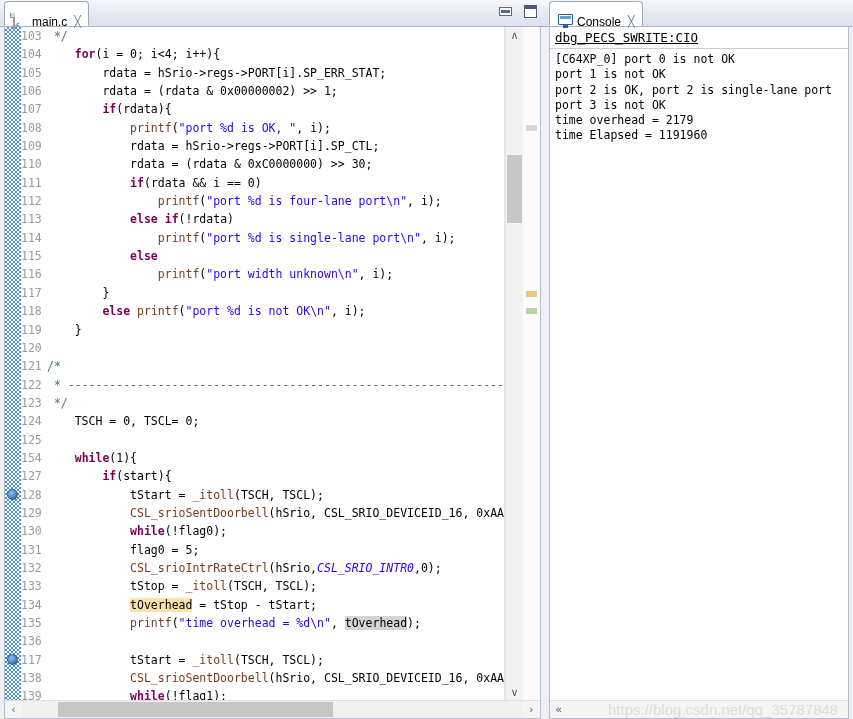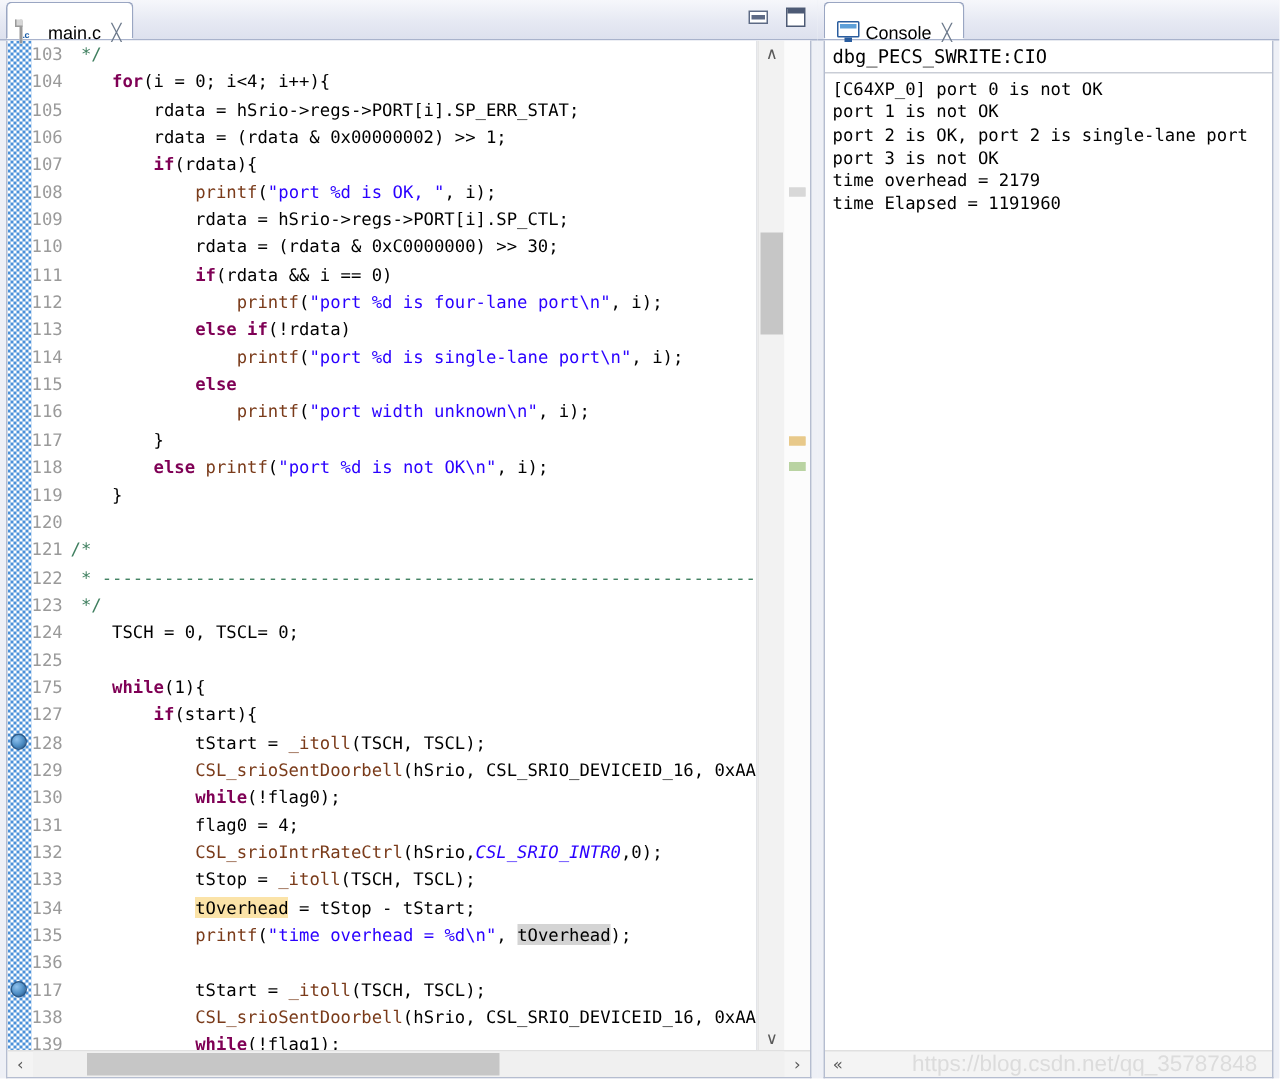--- a/index.html
+++ b/index.html
@@ -268,20 +268,21 @@
     overflow: hidden;
     position: relative;
   }
   .console-title {
     font-family: "DejaVu Sans Mono", monospace;
     font-size: 12.5px;
     color: #000;
     padding: 3px 0 3px 5px;
     border-bottom: 1px solid #c9cdd6;
     white-space: nowrap;
+    text-decoration: underline;
   }
   .console-out {
     flex: 1;
     padding: 3px 0 0 5px;
     font-family: "DejaVu Sans Mono", monospace;
     font-size: 11.5px;
     line-height: 15.3px;
     color: #000;
     white-space: pre;
     overflow: hidden;
@@ -396,21 +397,21 @@
             <div class="ln">116</div>
             <div class="ln">117</div>
             <div class="ln">118</div>
             <div class="ln">119</div>
             <div class="ln">120</div>
             <div class="ln">121</div>
             <div class="ln">122</div>
             <div class="ln">123</div>
             <div class="ln">124</div>
             <div class="ln">125</div>
-            <div class="ln">175</div>
+            <div class="ln">154</div>
             <div class="ln">127</div>
             <div class="ln">128</div>
             <div class="ln">129</div>
             <div class="ln">130</div>
             <div class="ln">131</div>
             <div class="ln">132</div>
             <div class="ln">133</div>
             <div class="ln">134</div>
             <div class="ln">135</div>
             <div class="ln">136</div>
@@ -440,21 +441,21 @@
             <div class="cl"><span class="cmt">/*</span></div>
             <div class="cl"><span class="cmt"> * ---------------------------------------------------------------</span></div>
             <div class="cl"><span class="cmt"> */</span></div>
             <div class="cl">    TSCH = 0, TSCL= 0;</div>
             <div class="cl">&nbsp;</div>
             <div class="cl">    <span class="kw">while</span>(1){</div>
             <div class="cl">        <span class="kw">if</span>(start){</div>
             <div class="cl">            tStart = <span class="fn">_itoll</span>(TSCH, TSCL);</div>
             <div class="cl">            <span class="fn">CSL_srioSentDoorbell</span>(hSrio, CSL_SRIO_DEVICEID_16, 0xAAAA</div>
             <div class="cl">            <span class="kw">while</span>(!flag0);</div>
-            <div class="cl">            flag0 = 4;</div>
+            <div class="cl">            flag0 = 5;</div>
             <div class="cl">            <span class="fn">CSL_srioIntrRateCtrl</span>(hSrio,<span class="mac">CSL_SRIO_INTR0</span>,0);</div>
             <div class="cl">            tStop = <span class="fn">_itoll</span>(TSCH, TSCL);</div>
             <div class="cl">            <span class="hl-write">tOverhead</span> = tStop - tStart;</div>
             <div class="cl">            <span class="fn">printf</span>(<span class="str">"time overhead = %d\n"</span>, <span class="hl-occ">tOverhead</span>);</div>
             <div class="cl">&nbsp;</div>
             <div class="cl">            tStart = <span class="fn">_itoll</span>(TSCH, TSCL);</div>
             <div class="cl">            <span class="fn">CSL_srioSentDoorbell</span>(hSrio, CSL_SRIO_DEVICEID_16, 0xAAAA</div>
             <div class="cl">            <span class="kw">while</span>(!flag1);</div>
           </div>
 

